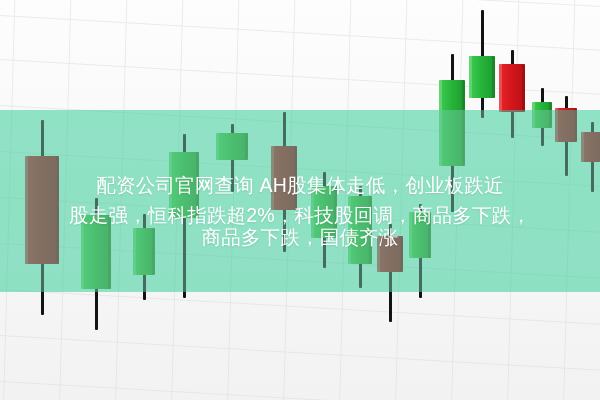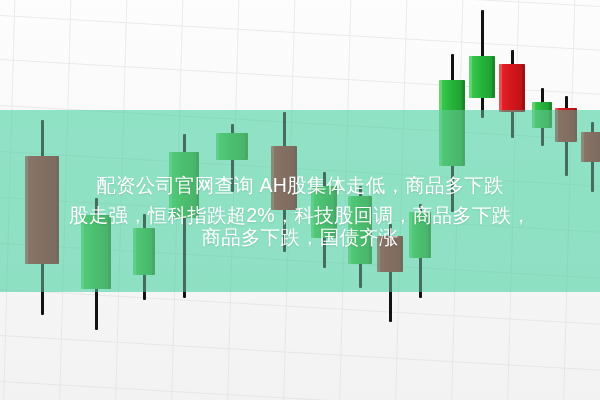--- a/index.html
+++ b/index.html
@@ -165,18 +165,18 @@
       <div class="candle" style="left: 581px; top: 122px; width: 22px; height: 70px;">
         <div class="wick" style="top: 0px; height: 70px;"></div>
         <div class="body down" style="top: 10px; height: 30px;"></div>
       </div>
     </div>
 
   <div class="mint-band" id="mintBand" style="top: 110px; height: 182px;"></div>
   <div class="mint-tint" id="mintTint" style="top: 110px; height: 182px;"></div>
 
   <div class="headline">
-    <span class="hl1">配资公司官网查询 AH股集体走低，商品多下跌</span>
+    <span class="hl1">配资公司官网查询 AH股集体走低，创业板跌近</span>
     <span class="hl2">股走强，恒科指跌超2%，科技股回调，商品多下跌，</span>
     <span class="hl3">商品多下跌，国债齐涨</span>
   </div>
 
 </div>
 
 </body></html>

